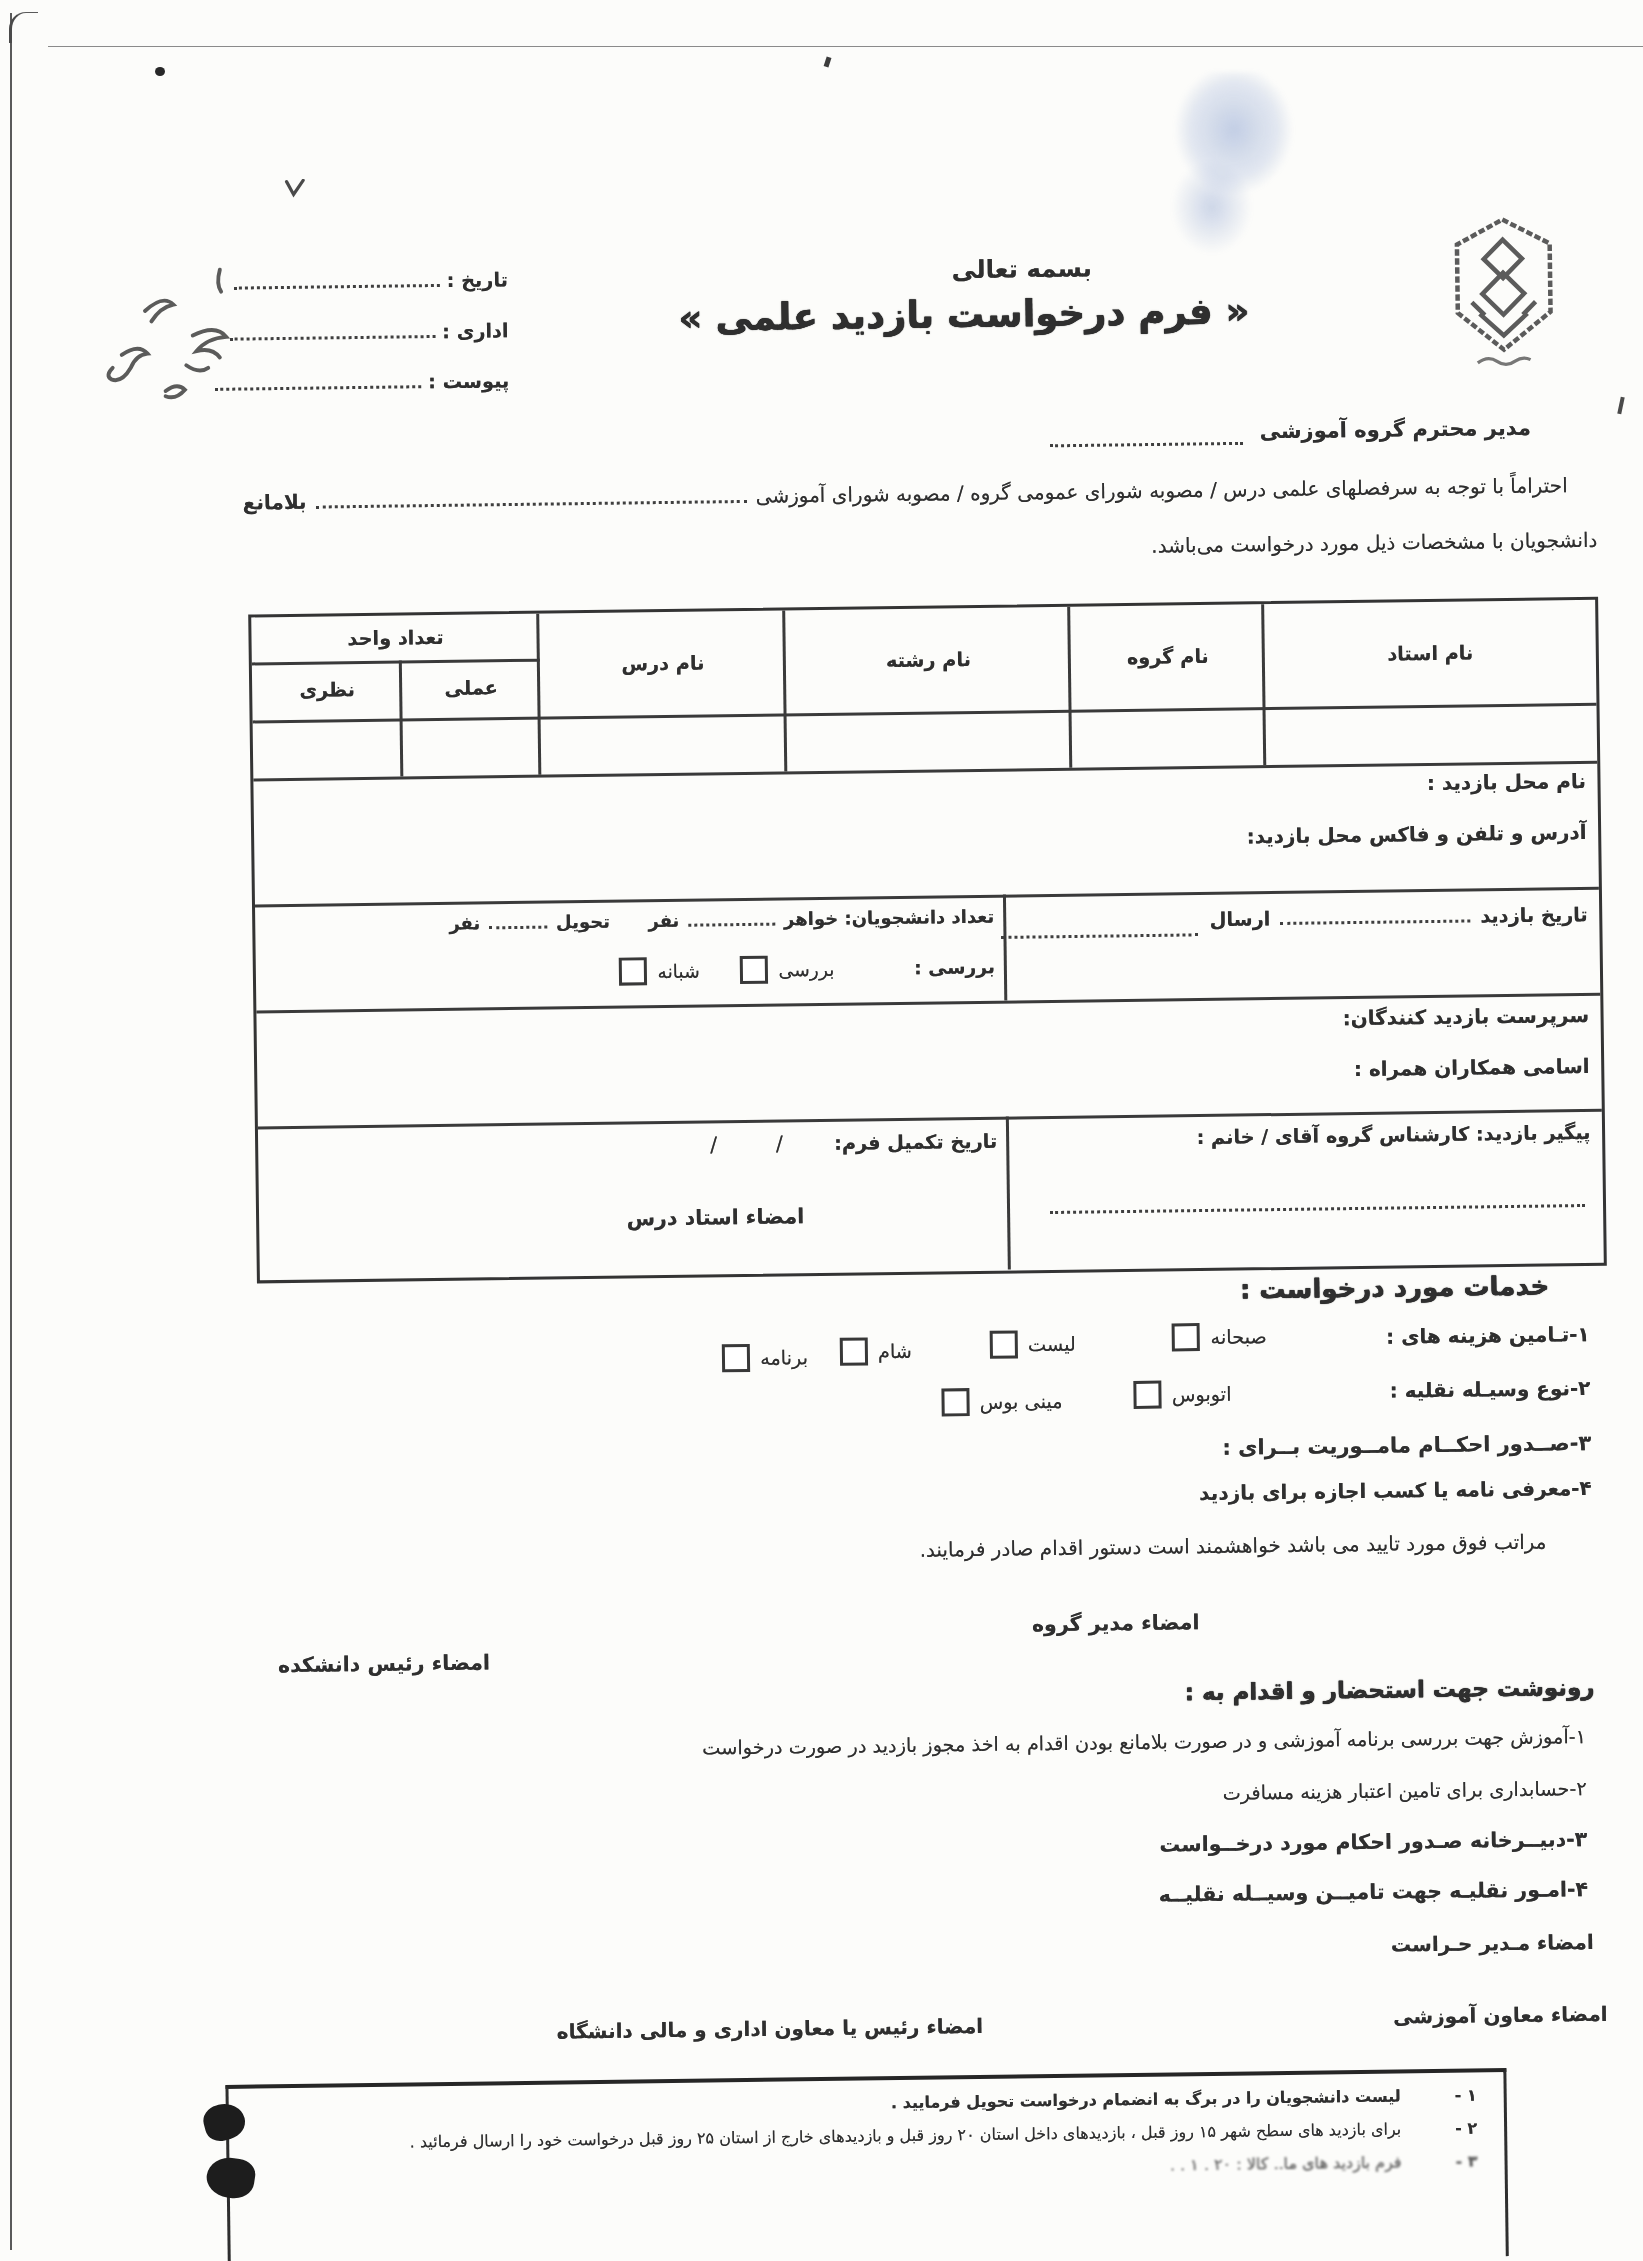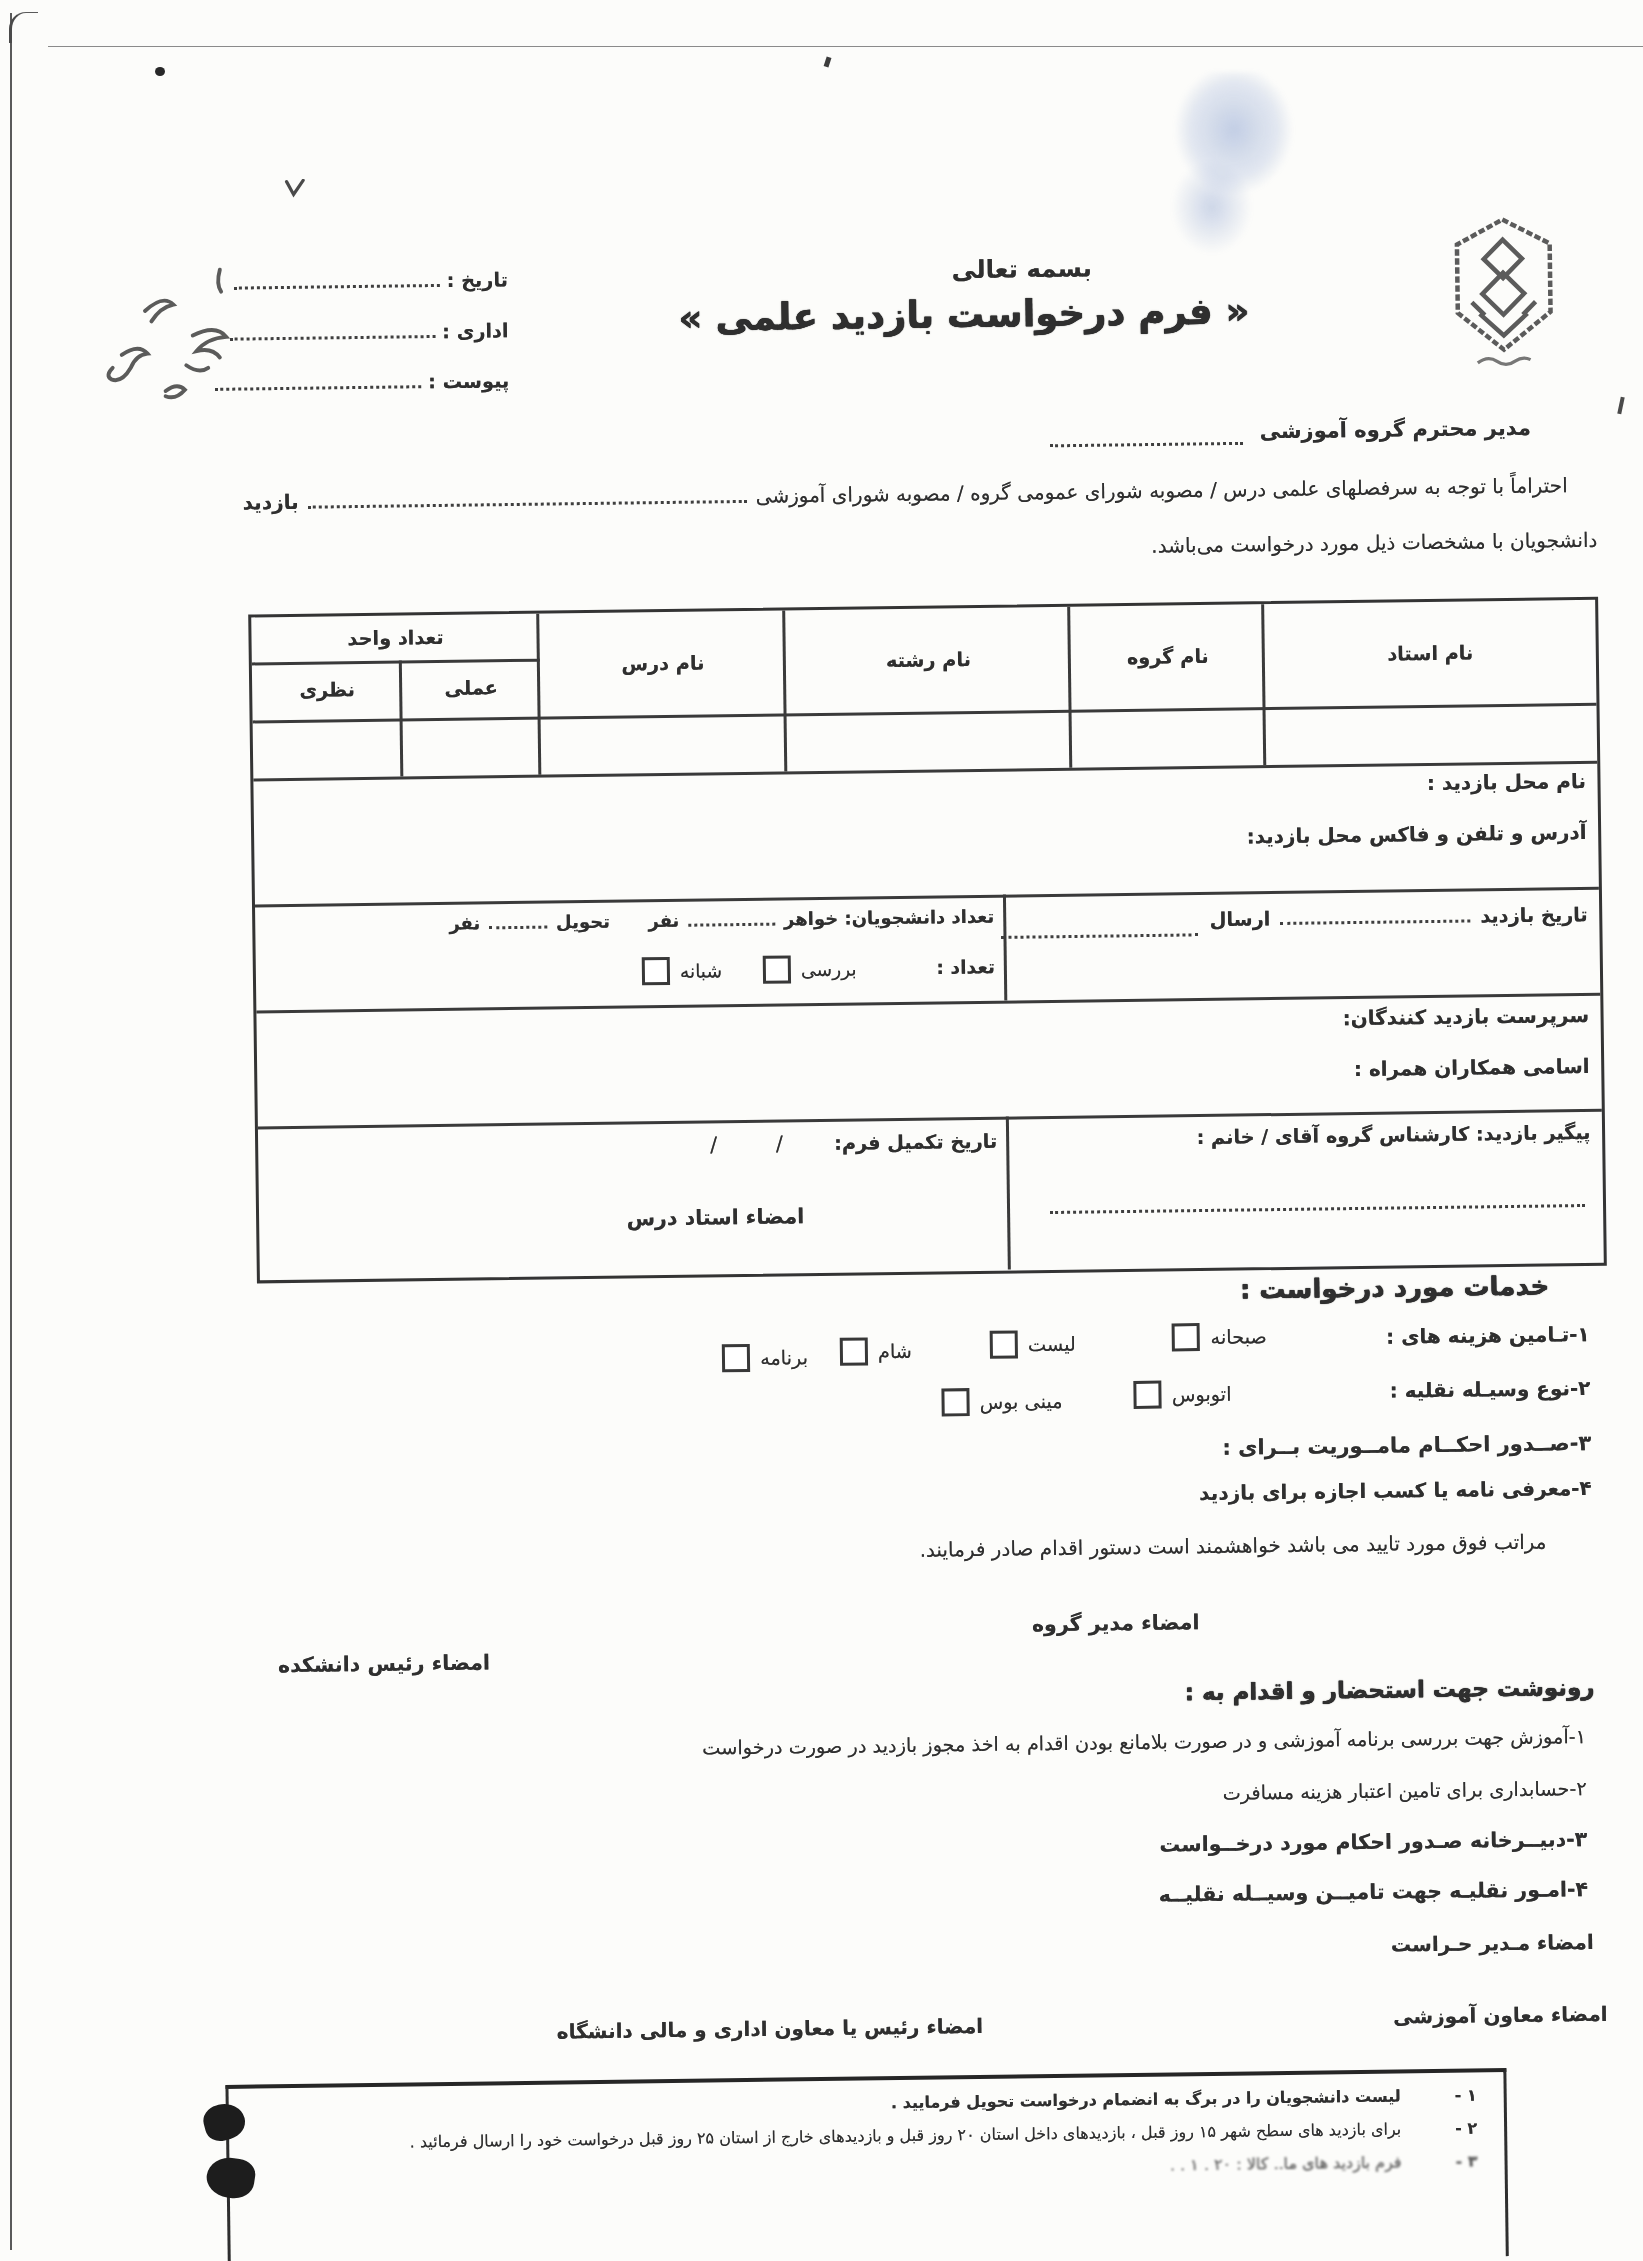--- a/index.html
+++ b/index.html
@@ -96,21 +96,21 @@
     </div>
 
     <div class="abs txt sb" style="right:104px;top:419px;font-size:21px;">
       <span>مدیر محترم گروه آموزشی</span>
       <span class="dots" style="width:193px;margin-right:9px;transform:translateY(6.4px);"></span>
     </div>
 
     <div class="abs" style="right:68px;top:478px;width:1325px;display:flex;align-items:baseline;font-size:20px;">
       <span class="txt">احتراماً با توجه به سرفصلهای علمی درس / مصوبه شورای عمومی گروه / مصوبه شورای آموزشی</span>
       <span class="dots" style="flex:1;margin:0 9px;"></span>
-      <span class="txt sb">بازدید</span>
+      <span class="txt sb">بلامانع</span>
     </div>
     <div class="abs txt" style="right:39px;top:538px;font-size:20px;">دانشجویان با مشخصات ذیل مورد درخواست می‌باشد.</div>
 
     <div class="tbl">
 
       <div class="hline" style="top:103px;"></div>
       <div class="hline" style="top:161px;"></div>
       <div class="hline" style="top:287px;"></div>
       <div class="hline" style="top:393px;"></div>
       <div class="hline" style="top:509px;"></div>
@@ -146,21 +146,21 @@
       <div class="abs txt sb" style="right:605px;top:293px;font-size:18px;">
         <span>تعداد دانشجویان: خواهر</span>
         <span class="dots" style="width:87px;margin:0 2.6px;"></span>
         <span>نفر</span>
         <span style="display:inline-block;width:26px;"></span>
         <span>تحویل</span>
         <span class="dots" style="width:58px;margin:0 2.6px;"></span>
         <span>نفر</span>
       </div>
       <div class="abs txt" style="right:605px;top:345px;font-size:18.7px;">
-        <span class="sb">تعداد :</span>
+        <span class="sb">بررسی :</span>
         <span style="display:inline-block;width:68px;"></span>
         <span class="opt">
           <span>بررسی</span>
           <span class="chk"></span>
         </span>
         <span style="display:inline-block;width:26px;"></span>
         <span class="opt">
           <span>شبانه</span>
           <span class="chk"></span>
         </span>

